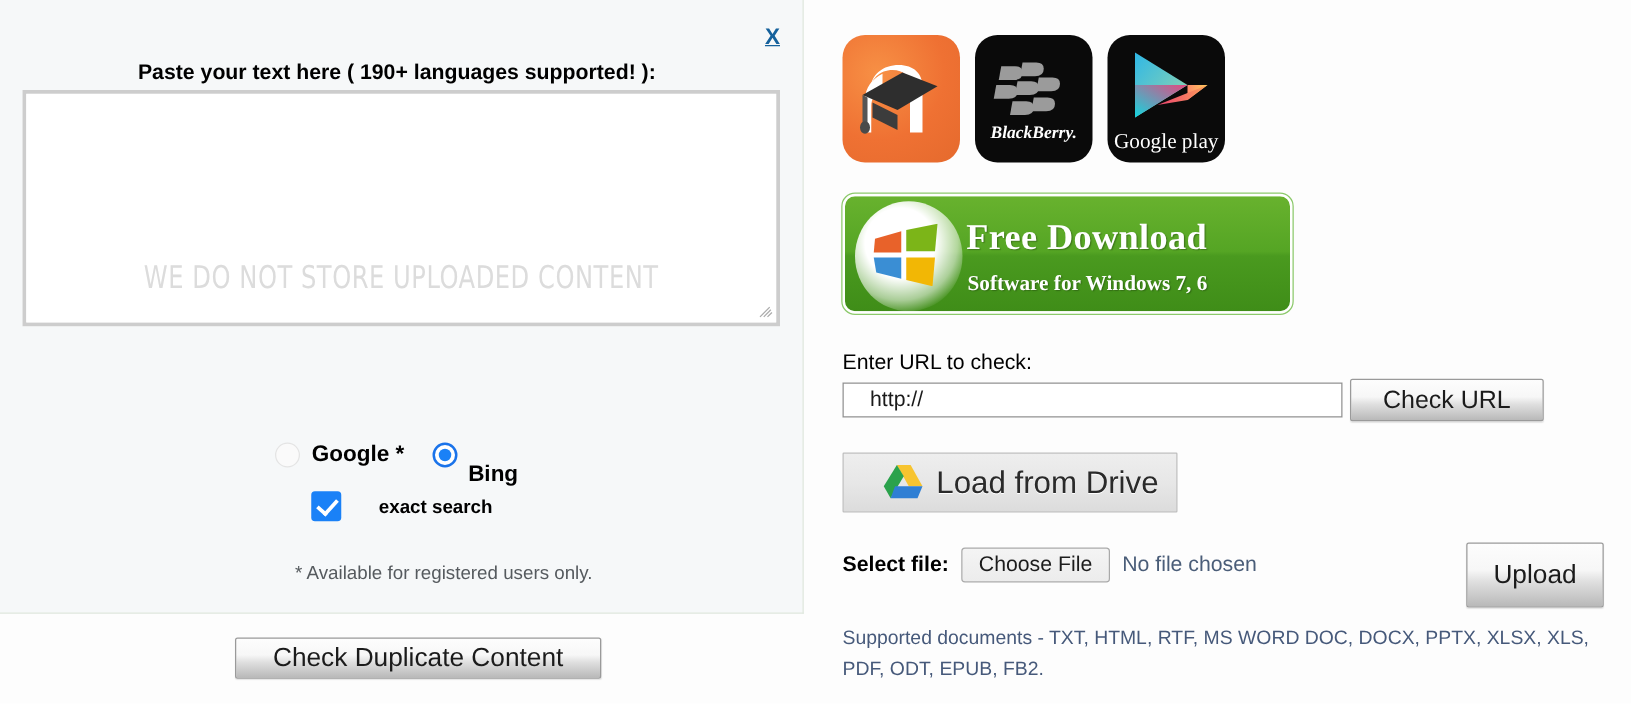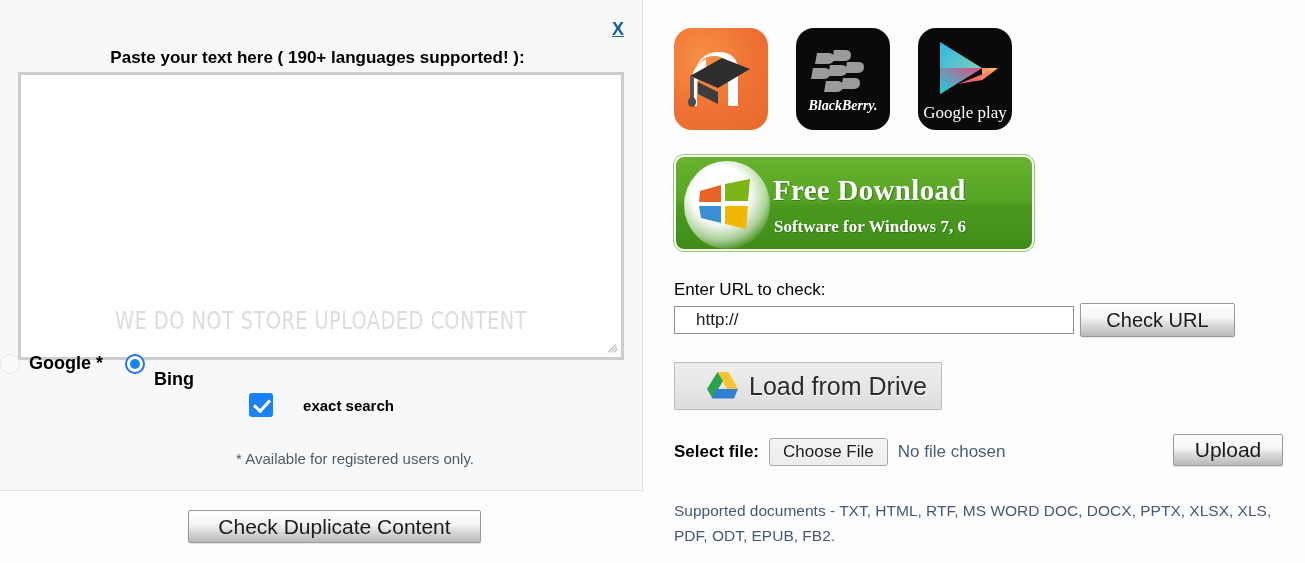--- a/index.html
+++ b/index.html
@@ -47,21 +47,21 @@
     font-size: 17px;
     font-weight: bold;
     color: #000;
     font-family: "Liberation Sans", sans-serif;
     padding-right: 8px;
   }
   .textarea-wrap {
     position: absolute;
     left: 18px; top: 72px;
     width: 606px;
-    height: 288px;
+    height: 189px;
     background: #ffffff;
     border: 3px solid #cdcdcd;
     overflow: hidden;
   }
   .ta-inner {
     position: relative;
     width: 100%;
     height: 100%;
     background: #fff;
   }
@@ -95,20 +95,21 @@
   }
   .rg1 { left: 2px;  bottom: 3px;  width: 11px; }
   .rg2 { left: 5px;  bottom: 3px;  width: 8px; }
   .rg3 { left: 8px;  bottom: 3px;  width: 5px; }
 
   .engine-row {
     position: absolute;
     left: 0; top: 337px;
     width: 643px;
     display: flex;
+    justify-content: center;
     align-items: center;
     gap: 0px;
     padding-right: 8px;
   }
   .radio {
     width: 20px; height: 20px;
     border-radius: 50%;
     display: inline-block;
     position: relative;
     flex: none;
@@ -218,21 +219,21 @@
     width: 94px; height: 102px;
     border-radius: 18px;
     position: relative;
     overflow: hidden;
     cursor: pointer;
     flex: none;
   }
   .moodle {
     background: radial-gradient(circle at 30% 30%, #f79045 0%, #ef7133 55%, #e56a2d 100%);
   }
-  .blackberry, .gplay { background: #0a0a0a; margin-left: 16px; }
+  .blackberry, .gplay { background: #0a0a0a; }
 
   .icon-svg { position: absolute; left:0; top:0; width:100%; height:100%; }
 
   
   .free-dl {
     position: absolute;
     left: 14px; top: 155px;
     width: 360px;
     height: 96px;
     border-radius: 10px;
@@ -345,21 +346,21 @@
     font-family: "Liberation Sans", sans-serif;
   }
   .no-file {
     font-size: 17px;
     color: #4a5d78;
     margin-left: 10px;
   }
   .upload-btn {
     position: absolute;
     left: 513px; top: 434px;
-    width: 110px; height: 32px;
+    width: 110px; height: 52px;
     font-size: 21px;
     border-radius: 2px;
   }
   .supported {
     position: absolute;
     left: 14px; top: 498px;
     width: 615px;
     font-size: 15.5px;
     line-height: 25px;
     color: #46597a;

